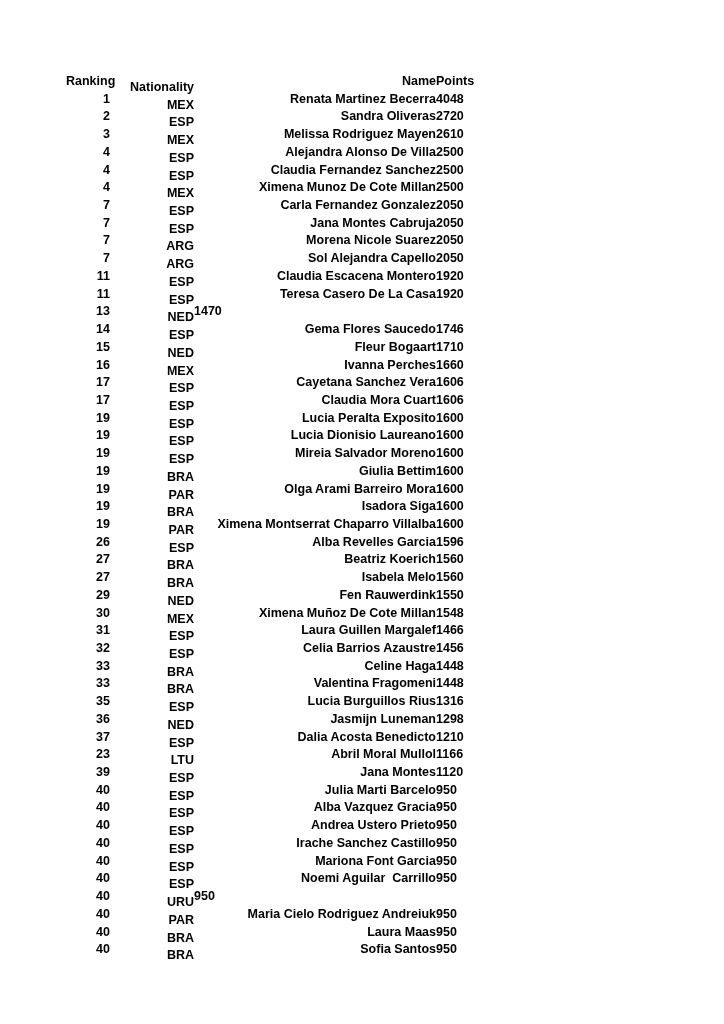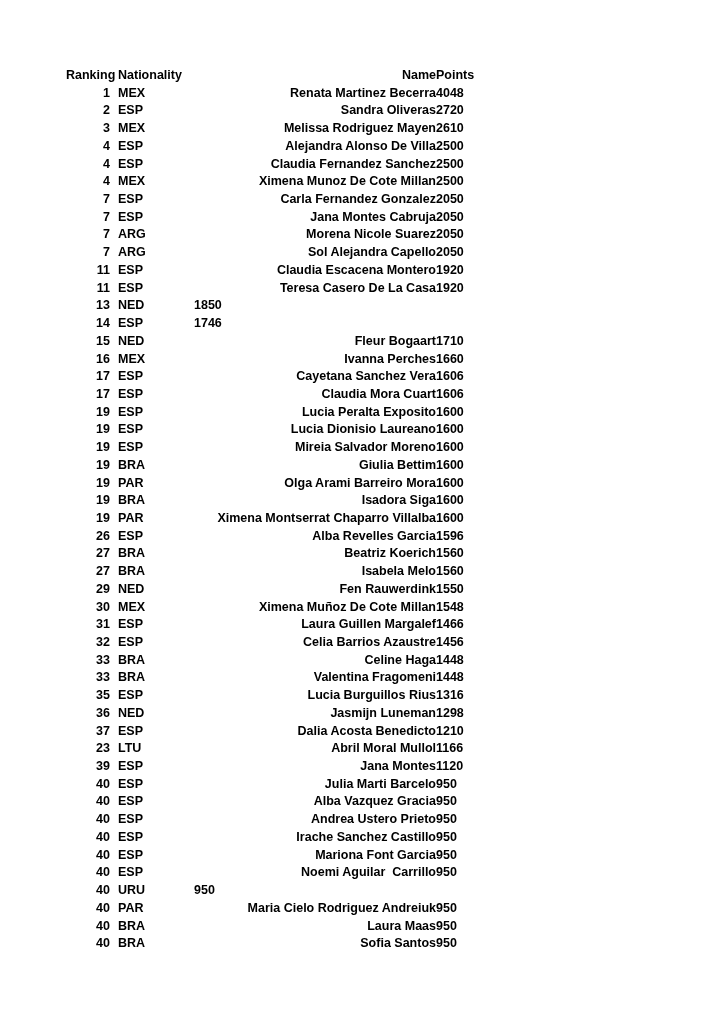--- a/index.html
+++ b/index.html
@@ -25,21 +25,21 @@
     display: grid;
     grid-template-columns: 44px 84px 242px 48px;
     height: 17.72px;
     align-items: center;
     font-size: 12.5px;
     font-weight: 700;
     line-height: 17.72px;
   }
   .cell { overflow: visible; white-space: pre; }
   .cell.rank   { text-align: right; }
-  .cell.nat    { text-align: left; padding-left: 8px; box-sizing: border-box; }
+  .cell.nat    { text-align: right; padding-left: 8px; box-sizing: border-box; margin-top: 12px; }
   .cell.name   { text-align: right; }
   .cell.points { text-align: left; }
   .header .cell.rank { text-align: right; }
 </style>
 </head>
 <body>
 
 <div class="sheet">
   <div class="row header">
     <div class="cell rank">Ranking</div>
@@ -128,26 +128,27 @@
   <div class="row">
     <div class="cell rank">11</div>
     <div class="cell nat">ESP</div>
     <div class="cell name">Teresa Casero De La Casa</div>
     <div class="cell points">1920</div>
   </div>
 
   <div class="row">
     <div class="cell rank">13</div>
     <div class="cell nat">NED</div>
-    <div class="cell points">1850</div>
+    <div class="cell points">1470</div>
   </div>
 
   <div class="row">
     <div class="cell rank">14</div>
     <div class="cell nat">ESP</div>
+    <div class="cell name">Gema Flores Saucedo</div>
     <div class="cell points">1746</div>
   </div>
 
   <div class="row">
     <div class="cell rank">15</div>
     <div class="cell nat">NED</div>
     <div class="cell name">Fleur Bogaart</div>
     <div class="cell points">1710</div>
   </div>
 

